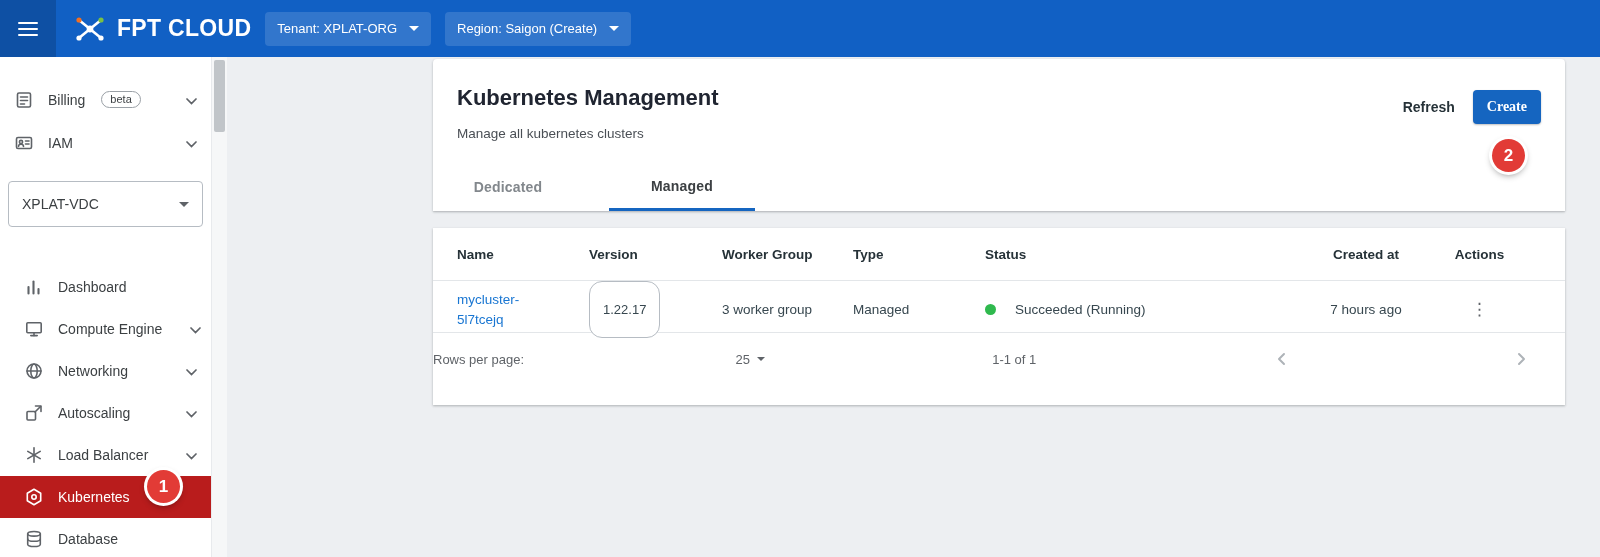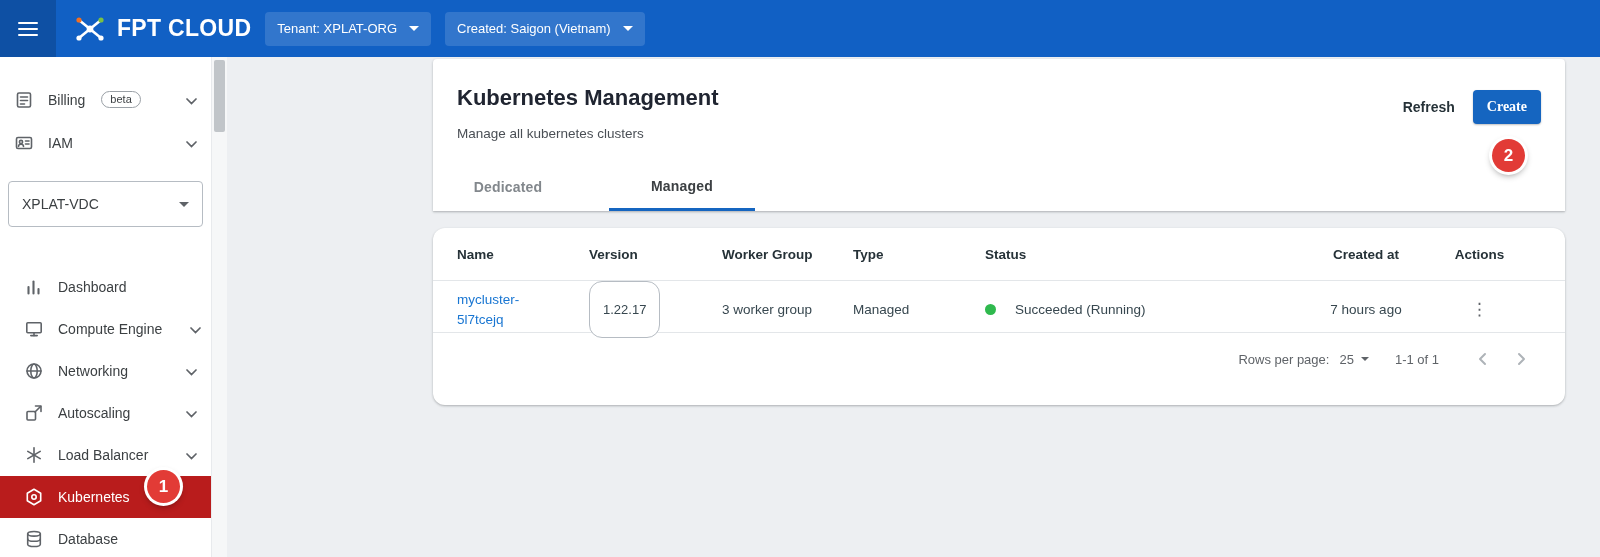--- a/index.html
+++ b/index.html
@@ -64,21 +64,21 @@
   .v-scrollbar {
     position:absolute; top:57px; left:211px; width:16px; height:500px;
     background:#f6f7f8; border-left:1px solid #e8eaed; z-index:11; cursor:pointer;
   }
   .v-scrollbar .thumb { position:absolute; top:3px; left:2px; width:11px; height:72px; background:#c1c5c9; border-radius:2px; }
 
   
   .card {
     position:absolute; background:#fff;
     box-shadow:0 1px 2px rgba(60,64,67,0.25), 0 1px 3px rgba(60,64,67,0.12);
-    border-radius:12px;
+    border-radius:0;
   }
   .header-card { left:433px; top:59px; width:1132px; height:152px; border-radius:4px 4px 0 0; }
   .page-title { position:absolute; left:24px; top:26px; font-size:22px; font-weight:700; color:#202531; }
   .page-subtitle { position:absolute; left:24px; top:67px; font-size:13.5px; color:#4a4f55; }
   .header-actions { position:absolute; right:24px; top:31px; display:flex; align-items:center; gap:18px; }
   .refresh-btn { font-size:14px; font-weight:600; color:#263238; cursor:pointer; background:none; border:none; font-family:inherit; }
   .create-btn {
     min-width:66px; height:34px; padding:0 14px; background:#1565c0; color:#fff;
     border:none; border-radius:4px; font-size:14px; font-weight:600; font-family:Liberation Serif, serif;
     cursor:pointer; box-shadow:0 1px 2px rgba(0,0,0,0.25);
@@ -103,21 +103,21 @@
   .name-link { color:#1976d2; text-decoration:none; display:inline-block; max-width:86px; line-height:1.45; cursor:pointer; }
   .version-chip {
     display:inline-block; border:1px solid #b6bcc3; border-radius:13px;
     padding:20px 13px; font-size:13px; color:#37474f; background:#fff;
   }
   .status-cell { display:flex; align-items:center; gap:19px; }
   .status-dot { width:11px; height:11px; border-radius:50%; background:#2fb94e; flex:none; }
   .actions-btn { background:none; border:none; font-size:17px; color:#5f6368; cursor:pointer; line-height:1; font-family:inherit; }
 
   .t-pagination {
-    height:52px; display:flex; align-items:center; justify-content:flex-end;
+    height:52px; display:flex; align-items:center; justify-content:space-between;
     padding-right:30px; gap:10px; font-size:13px; color:#5f6368;
   }
   .rpp-select { display:flex; align-items:center; gap:7px; cursor:pointer; margin-right:16px; }
   .range-label { margin-right:20px; }
   .page-nav { background:none; border:none; cursor:default; padding:0 6px; display:flex; align-items:center; }
   .page-nav svg { stroke:#aeb3b8; fill:none; stroke-width:2; stroke-linecap:round; stroke-linejoin:round; }
 
   
   .step-marker {
     position:absolute; width:33px; height:33px; border-radius:50%;
@@ -151,21 +151,21 @@
       <circle cx="7" cy="25" r="2.6" fill="#ffffff"></circle>
       <circle cx="29" cy="25" r="2.6" fill="#ffffff"></circle>
     </svg>
     <span class="brand-text">FPT CLOUD</span>
   </div>
   <div class="tb-chip">
     <span>Tenant: XPLAT-ORG</span>
     <span class="caret white"></span>
   </div>
   <div class="tb-chip">
-    <span>Created: Saigon (Vietnam)</span>
+    <span>Region: Saigon (Create)</span>
     <span class="caret white"></span>
   </div>
 </header>
 
 <nav class="sidebar">
 
   <div class="side-item">
     <span class="icon">
       <svg width="20" height="20" viewBox="0 0 20 20">
           <rect x="3.5" y="3" width="13" height="14" rx="1.5"></rect>

